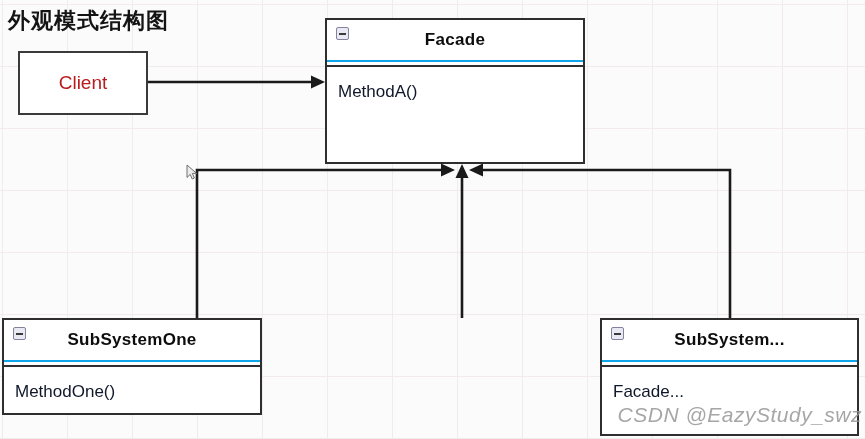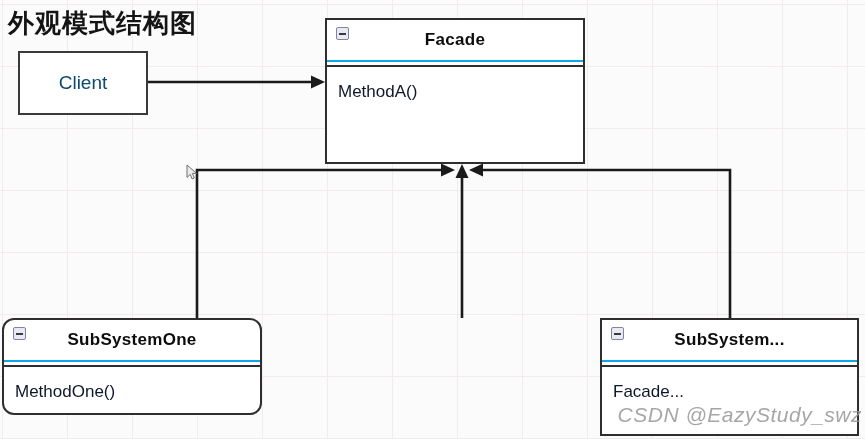--- a/index.html
+++ b/index.html
@@ -8,21 +8,21 @@
     background-color:#fcfbfb;
     background-image:
       linear-gradient(to right, #f1ebed 1px, transparent 1px),
       linear-gradient(to bottom, #f1ebed 1px, transparent 1px);
     background-size:65px 62px;
     background-position:2px 4px;
     font-family:"Liberation Sans","DejaVu Sans",sans-serif;
   }
   .diagram-title{
     position:absolute;left:8px;top:6px;margin:0;
-    font-size:26px;font-weight:bold;color:#141414;letter-spacing:1px;
+    font-size:22px;font-weight:bold;color:#141414;letter-spacing:1px;
     font-family:"DejaVu Serif","Liberation Serif",serif;
   }
   
   .cls{
     position:absolute;background:#fff;border:2px solid #2e2e2e;
     box-sizing:border-box;z-index:2;
   }
   .cls-header{
     position:relative;height:40px;border-bottom:2px solid #0ea5e9;
     display:flex;align-items:center;justify-content:center;
@@ -41,24 +41,24 @@
   }
   .cls-sep{height:3px;border-bottom:2px solid #2e2e2e;}
   .cls-body{padding:13px 6px 0 11px;font-size:17px;color:#0f172a;line-height:24px;}
   .method{white-space:nowrap;}
   
   .client-box{
     position:absolute;left:18px;top:51px;width:130px;height:64px;
     background:#fff;border:2px solid #3a3a3a;box-sizing:border-box;
     display:flex;align-items:center;justify-content:center;z-index:2;
   }
-  .client-label{font-size:19px;color:#0c4a6e;}
+  .client-label{font-size:19px;color:#b91c1c;}
   
   .facade{left:325px;top:18px;width:260px;height:146px;}
-  .sub1{left:2px;top:318px;width:260px;height:97px;border-radius:12px;}
+  .sub1{left:2px;top:318px;width:260px;height:97px;}
   .sub2{left:308px;top:318px;width:260px;height:97px;}
   .sub3{left:600px;top:318px;width:259px;height:118px;}
   .connector-layer{
     position:absolute;left:0;top:0;width:865px;height:439px;
     z-index:4;pointer-events:none;
   }
   .connector-layer path{stroke:#1a1a1a;stroke-width:2.6;fill:none;}
   .connector-layer polygon.arrow{fill:#1a1a1a;stroke:none;}
   .wm{
     position:absolute;z-index:6;color:#979797;white-space:nowrap;

